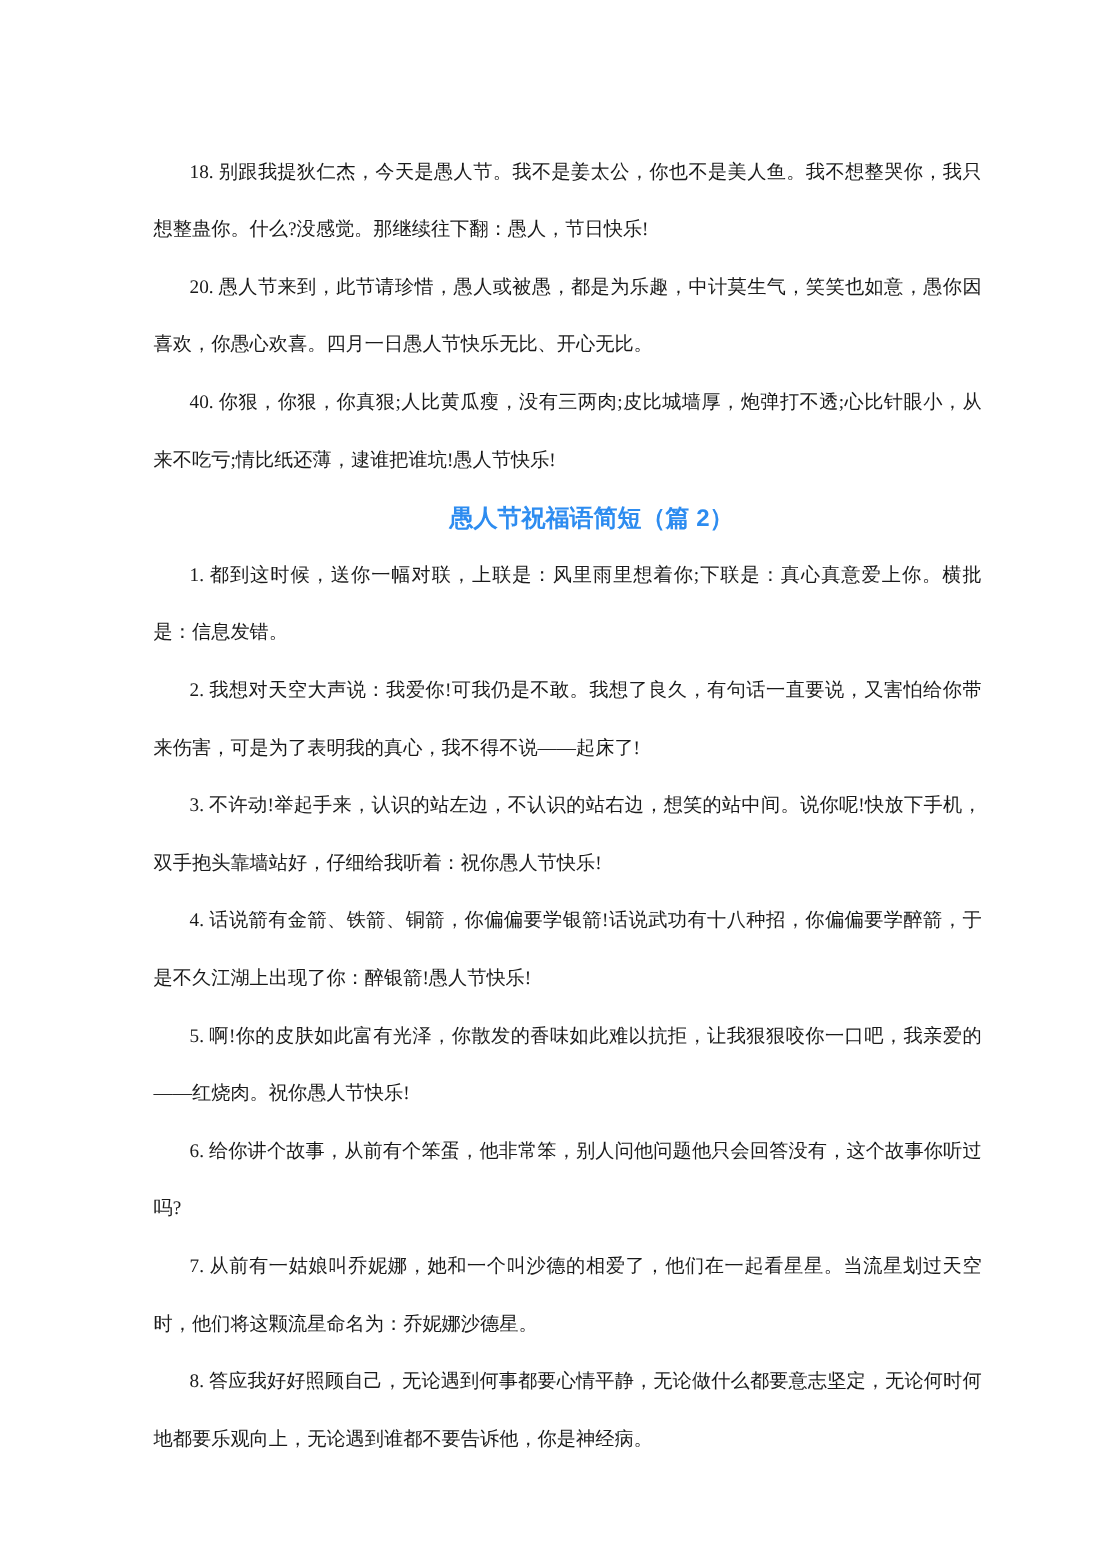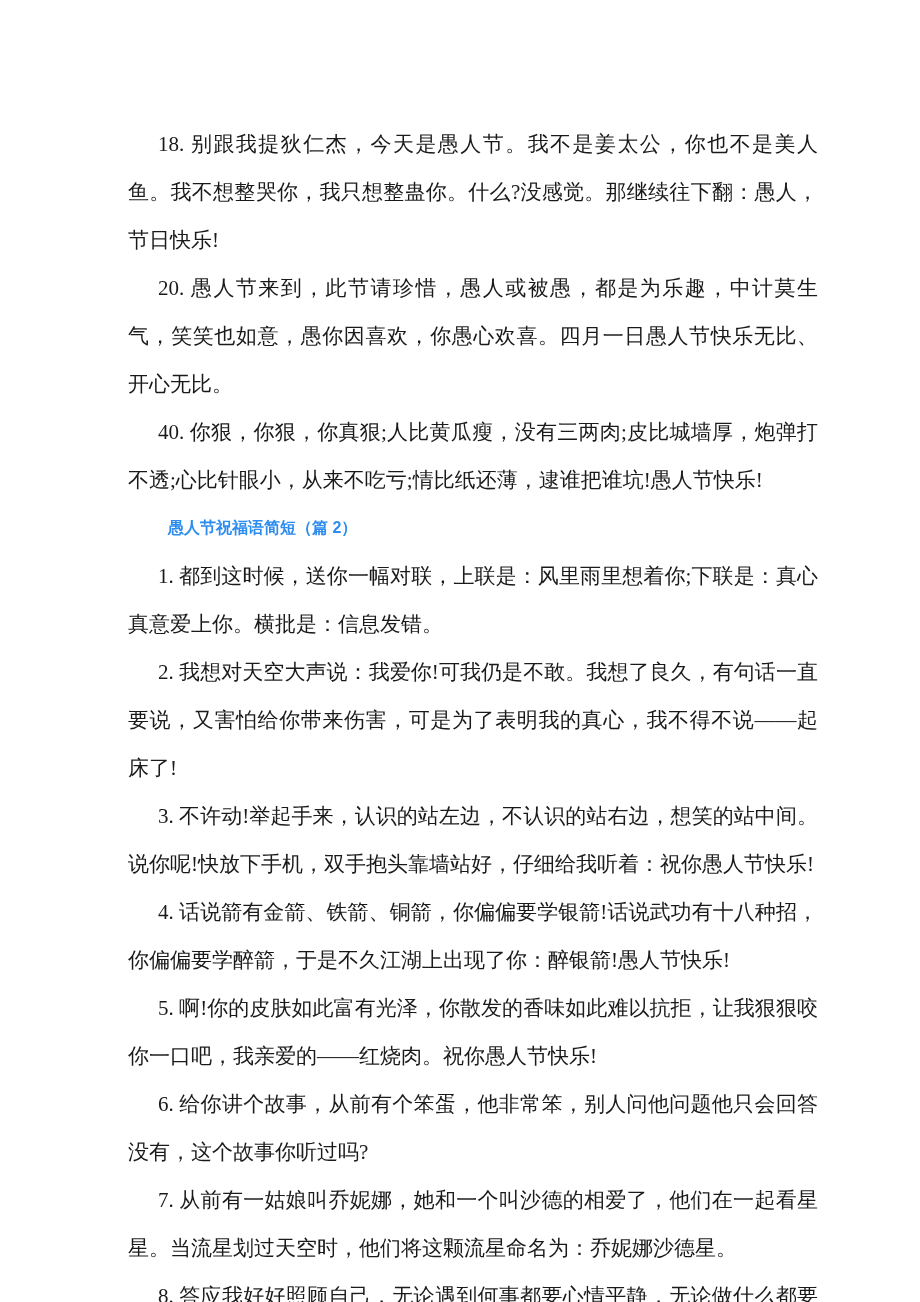--- a/index.html
+++ b/index.html
@@ -20,36 +20,36 @@
     background: var(--bg);
     padding: 120px 100px 0 128px;
     overflow: hidden;
   }
   .doc-body {
     width: 690px;
   }
   .para {
     margin: 0;
     font-family: "Liberation Serif", "DejaVu Serif", serif;
-    font-size: 21px;
+    font-size: 16px;
     line-height: 48px;
     color: var(--text);
     text-align: justify;
     text-indent: 30px;
     word-break: break-all;
   }
   .heading {
     margin: 0;
     font-family: "Liberation Sans", "DejaVu Sans", sans-serif;
-    font-size: 16px;
+    font-size: 20px;
     font-weight: bold;
     line-height: 48px;
     color: var(--accent);
     text-indent: 40px;
-    text-align: left;
+    text-align: center;
   }
 </style>
 </head>
 <body>
 
 <div class="page">
   <div class="doc-body">
 
     <p class="para">18. 别跟我提狄仁杰，今天是愚人节。我不是姜太公，你也不是美人鱼。我不想整哭你，我只想整蛊你。什么?没感觉。那继续往下翻：愚人，节日快乐!</p>
     <p class="para">20. 愚人节来到，此节请珍惜，愚人或被愚，都是为乐趣，中计莫生气，笑笑也如意，愚你因喜欢，你愚心欢喜。四月一日愚人节快乐无比、开心无比。</p>

